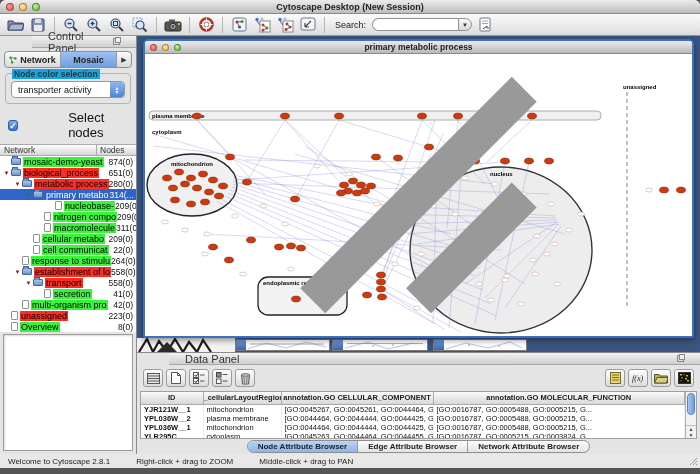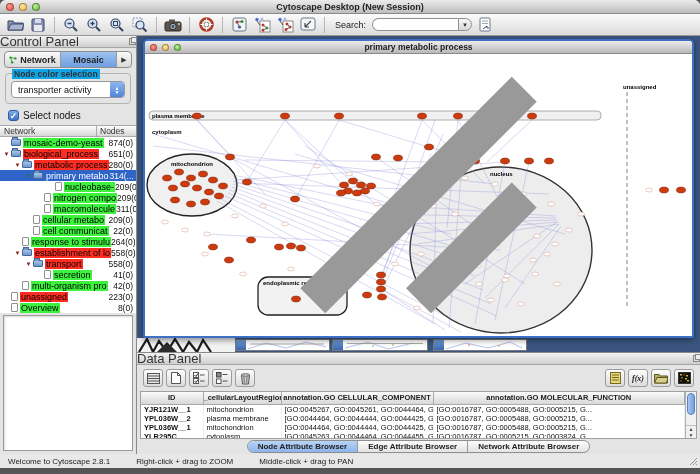--- a/index.html
+++ b/index.html
@@ -28,42 +28,42 @@
   .search-input { width:86px; height:13px; border:1px solid #8f8f8f; border-right:none; border-radius:7px 0 0 7px;
                   font-size:8px; padding:0 5px; background:#fff; }
   .search-drop { width:14px; height:13px; border:1px solid #8f8f8f; border-radius:0 7px 7px 0;
                  background:linear-gradient(#f7f7f7,#d8d8d8); font-size:6px; display:flex; align-items:center; justify-content:center; color:#333;}
 
   
   .main { flex:1; display:flex; min-height:0; }
   .control-panel { width:137px; flex:0 0 auto; background:#e4e4e4; border-right:1px solid #8a8a8a;
                    display:flex; flex-direction:column; min-height:0; }
   .panel-title { height:12px; background:linear-gradient(#f2f2f2,#cfcfcf); border-bottom:1px solid #a6a6a6;
-                 font-size:13px; color:#333; display:flex; align-items:center; padding:0 0; flex:0 0 auto;}
+                 font-size:11px; color:#333; display:flex; align-items:center; padding:0 16px; flex:0 0 auto;margin-left:32px;}
   .float-ico { margin-left:auto; width:7px; height:7px; border:1px solid #888; background:#ddd; position:relative;}
   .float-ico::after{content:""; position:absolute; right:-2px; top:-2px; width:4px; height:4px; border:1px solid #888; background:#eee;}
 
   .cp-tabs { display:flex; margin:3px 4px 2px 4px; border:1px solid #8f8f8f; border-radius:4px; overflow:hidden;
              height:17px; flex:0 0 auto; background:linear-gradient(#fafafa,#d9d9d9); }
   .cp-tab { flex:1; display:flex; align-items:center; justify-content:center; font-size:9px; font-weight:bold;
             color:#222; gap:3px; border-right:1px solid #9a9a9a; }
   .cp-tab.selected { background:linear-gradient(#9ec2f0,#6f9fe0); }
   .cp-tab-arrow { flex:0 0 14px; display:flex; align-items:center; justify-content:center; font-size:7px; color:#333;}
   .net-glyph { width:8px; height:8px; }
 
   .groupbox { margin:3px 5px 2px 5px; border:1px solid #b3b3b3; border-radius:4px; padding:7px 5px 5px 5px; position:relative; flex:0 0 auto;}
   .groupbox-legend { position:absolute; top:-5px; left:6px; background:#0ea5e9; font-size:8.5px; font-weight:bold; color:#333; padding:0 2px;}
   .dropdown { height:17px; border:1px solid #979797; border-radius:4px; background:#fff; display:flex; align-items:center;
               font-size:9px; color:#111; padding-left:6px; position:relative; overflow:hidden;}
   .dropdown-stepper { margin-left:auto; width:14px; height:100%; background:linear-gradient(#8eb6ee,#4f85d8);
                       display:flex; flex-direction:column; align-items:center; justify-content:center; color:#fff; font-size:5px; line-height:4px;}
   .checkbox-row { display:flex; align-items:center; gap:4px; margin:4px 0 4px 8px; flex:0 0 auto;}
   .checkbox { width:11px; height:11px; border-radius:3px; background:linear-gradient(#7fade8,#3e74c8); border:1px solid #2e5aa0;
               color:#fff; font-size:9px; line-height:10px; text-align:center; font-weight:bold;}
-  .checkbox-label { font-size:10px; color:#111; }
+  .checkbox-label { font-size:13px; color:#111;margin-left:46px; }
 
   .tree-header { display:flex; height:12px; background:linear-gradient(#fdfdfd,#d7d7d7); border-top:1px solid #aaa; border-bottom:1px solid #aaa;
                  font-size:8.5px; color:#333; align-items:center; flex:0 0 auto;}
   .tree-header .th-net { flex:1; padding-left:4px; }
   .tree-header .th-nodes { width:40px; border-left:1px solid #aaa; padding-left:3px; }
   .tree { flex:0 0 auto; overflow:hidden; background:#fff; }
   .tree-row { display:flex; align-items:center; height:11px; font-size:9px; color:#000; white-space:nowrap; overflow:hidden;}
   .tree-row.sel { background:#2f65c8; }
   .tree-row.sel .tlabel, .tree-row.sel .tcount { color:#fff; }
   .ind { flex:0 0 auto; }
@@ -96,21 +96,21 @@
   .strip { position:absolute; left:0; right:0; bottom:0; height:14px; }
   .strip-white { position:absolute; left:0; top:0; bottom:0; width:98px; background:#f2f2f2; overflow:hidden;}
   .mini { position:absolute; top:1px; height:12px; background:#fff; border:1px solid #7a7a7a; display:flex; overflow:hidden;}
   .mini-accent { width:10px; background:linear-gradient(#6f9ad8,#3b66ae); flex:0 0 auto; }
 
   
   .data-panel { flex:1; background:#e4e4e4; display:flex; flex-direction:column; border-top:1px solid #8a8a8a; min-height:0;}
   .dp-toolbar { height:26px; display:flex; align-items:center; padding:0 6px; gap:3px; flex:0 0 auto;}
   .dp-btn { width:20px; height:18px; background:linear-gradient(#fdfdfd,#dcdcdc); border:1px solid #9c9c9c; border-radius:3px;
             display:flex; align-items:center; justify-content:center;}
-  .dp-right { margin-left:auto; display:flex; gap:3px;font-weight:bold; }
+  .dp-right { margin-left:auto; display:flex; gap:3px; }
   .dp-table-area { flex:1; display:flex; margin:0 3px; border:1px solid #a0a0a0; background:#fff; min-height:0; overflow:hidden;}
   .dp-table-scroll { flex:1; overflow:hidden; }
   table.attr { border-collapse:collapse; width:100%; table-layout:fixed; }
   table.attr th { height:12px; background:linear-gradient(#fafafa,#d8d8d8); border-right:1px solid #aaa; border-bottom:1px solid #aaa;
                   font-size:7.5px; font-weight:bold; color:#222; text-align:center; overflow:hidden; white-space:nowrap;}
   table.attr td { height:8px; font-size:7.5px; color:#111; padding:0 3px; white-space:nowrap; overflow:hidden; border-right:1px solid #eee;}
   table.attr td:first-child { font-weight:bold; }
   .vscroll { width:11px; border-left:1px solid #b0b0b0; background:#f1f1f1; display:flex; flex-direction:column; flex:0 0 auto;}
   .vthumb { margin:1px; height:22px; border-radius:5px; background:linear-gradient(90deg,#a8c6ee,#6f9fe0); border:1px solid #5a82c0;}
   .vbtns { margin-top:auto; font-size:5px; color:#444; text-align:center; line-height:6px; border-top:1px solid #c0c0c0;}

